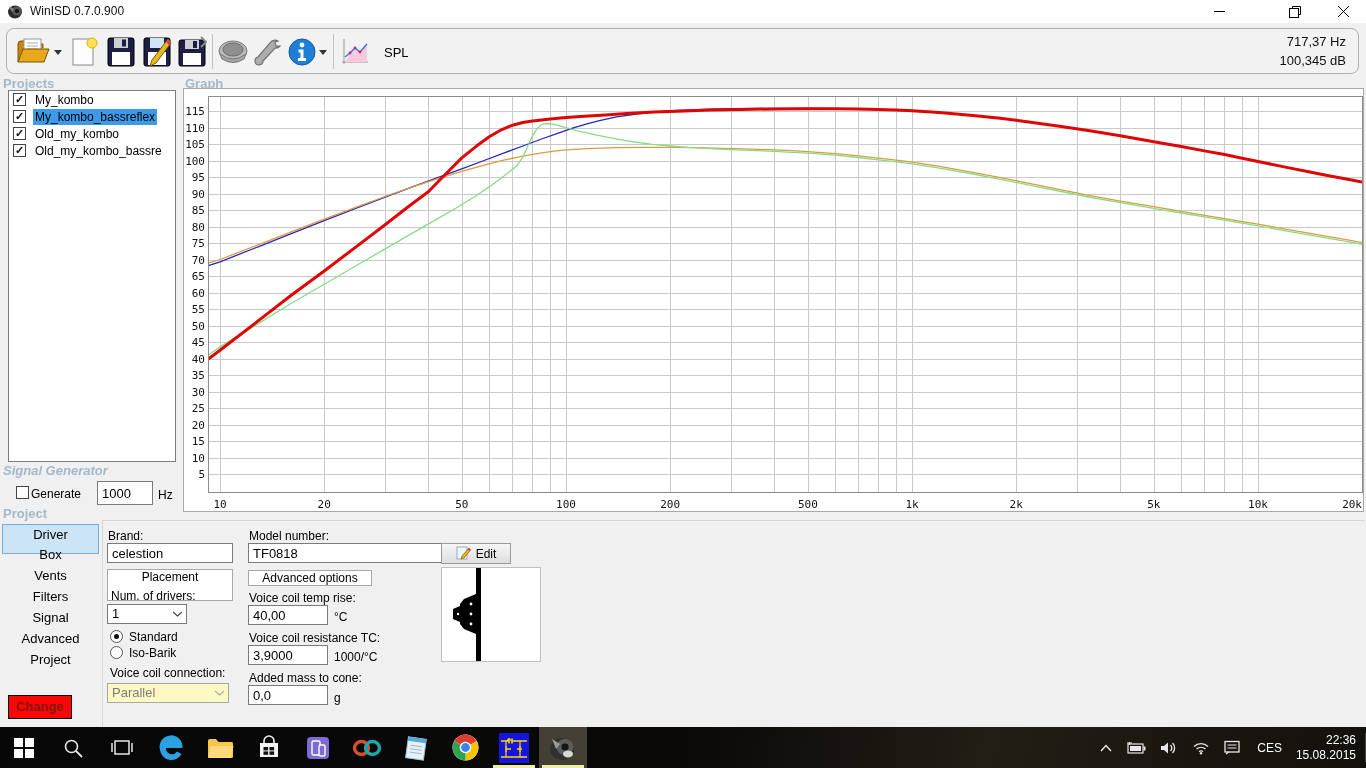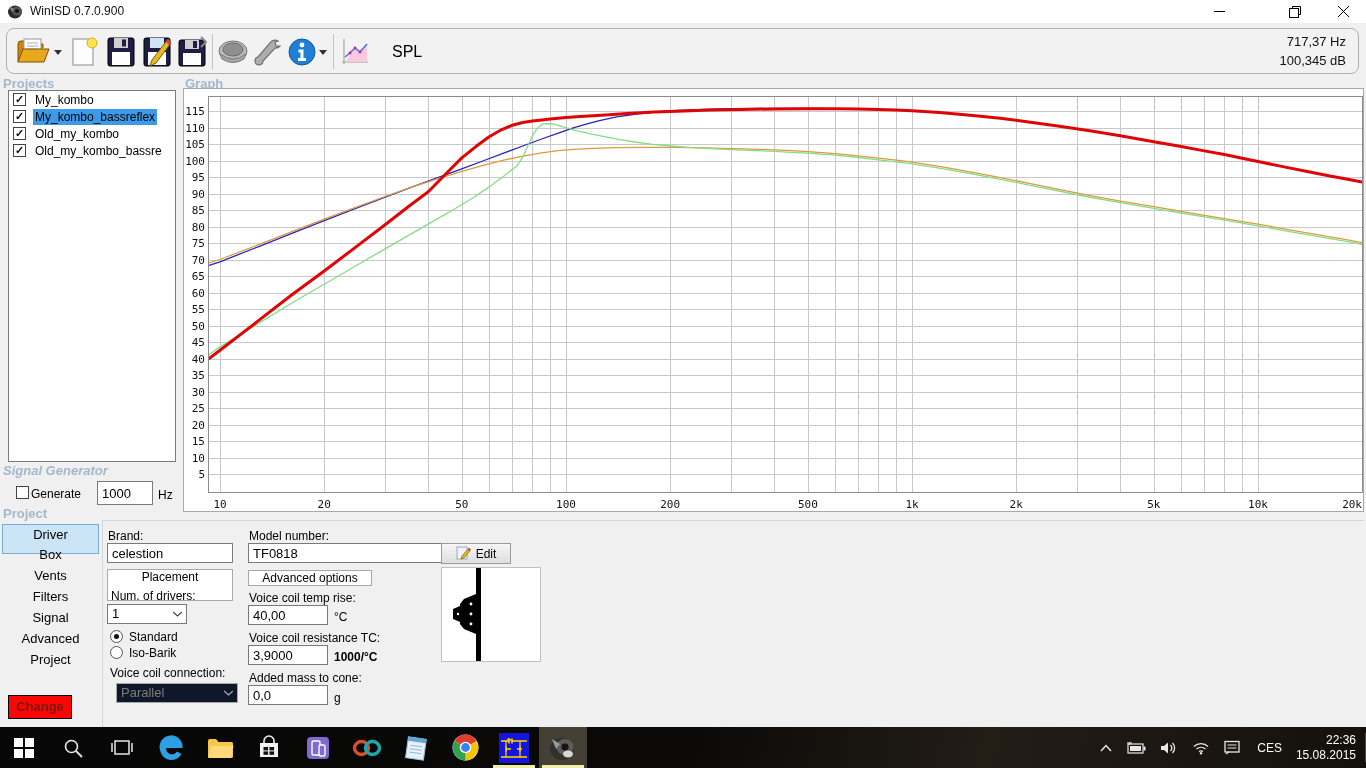--- a/index.html
+++ b/index.html
@@ -14,21 +14,21 @@
   .win-ctrl { position:absolute; top:0; width:46px; height:23px; display:flex; align-items:center; justify-content:center; }
   .win-ctrl svg { display:block; }
   .ctrl-min { left:1196px; } .ctrl-max { left:1272px; } .ctrl-close { left:1320px; }
 
   
   .toolbar { position:absolute; left:0; top:23px; width:1366px; height:55px; background:#f0f0f0; }
   .toolbar-box { position:absolute; left:6px; top:5px; width:1353px; height:46px; border:1px solid #b0b0b0; border-radius:8px; background:#f2f2f2; }
   .tbtn { position:absolute; top:4px; height:38px; display:flex; align-items:center; justify-content:center; }
   .tsep { position:absolute; top:5px; width:1px; height:35px; background:#c2c2c2; }
   .drop-arrow { width:0; height:0; border-left:4px solid transparent; border-right:4px solid transparent; border-top:5px solid #333; margin-left:3px; }
-  .spl-label { font-size:16px; color:#000; margin-left:22px; }
+  .spl-label { font-size:13px; color:#000; margin-left:14px; }
   .readouts { position:absolute; right:12px; top:3px; text-align:right; font-size:13px; line-height:19px; color:#111; }
 
   
   .phead { position:absolute; font-size:13px; font-weight:bold; color:#a3b8cb; }
 
   
   .projects-box { position:absolute; left:8px; top:90px; width:168px; height:372px; background:#fff; border:1px solid #7a7a7a; overflow:hidden; }
   .proj-item { position:relative; height:17px; display:flex; align-items:center; }
   .chk { width:13px; height:13px; border:1px solid #444; background:#fff; margin-left:4px; flex:0 0 13px;
          font-size:11px; line-height:11px; text-align:center; color:#111; font-weight:bold; }
@@ -51,21 +51,21 @@
   .change-btn { position:absolute; left:8px; top:695px; width:64px; height:24px; background:#fb0505; border:1px solid #000;
                 color:#7e180c; font-weight:bold; font-size:13px; text-align:center; line-height:22px; }
 
   
   .form-frame { position:absolute; left:102px; top:520px; width:1262px; height:207px; border-top:1px solid #d6d6d6; border-left:1px solid #d6d6d6; }
   .lbl { position:absolute; font-size:12px; color:#000; white-space:nowrap; }
   .inp { position:absolute; border:1px solid #7a7a7a; background:#fff; font-size:13px; font-family:"Liberation Sans",sans-serif; padding:1px 4px; }
   .btn-flat { position:absolute; background:#fff; border:1px solid #a8a8a8; font-size:12px; text-align:center; }
   .combo { position:absolute; border:1px solid #7a7a7a; background:#fff; font-size:13px; padding:1px 4px; }
   .combo .chev { position:absolute; right:4px; top:6px; }
-  .combo.disabled { background:#0f172a; color:#7d7d7d; border-color:#a8a8a8;margin-left:9px; }
+  .combo.disabled { background:#fef9c3; color:#7d7d7d; border-color:#a8a8a8; }
   .radio { position:absolute; width:13px; height:13px; border:1px solid #555; border-radius:50%; background:#fff; }
   .radio.sel::after { content:""; position:absolute; left:3px; top:3px; width:5px; height:5px; border-radius:50%; background:#111; }
   .edit-btn { position:absolute; left:441px; top:543px; width:70px; height:21px; background:linear-gradient(#f6f6f6,#dedede);
               border:1px solid #9a9a9a; display:flex; align-items:center; justify-content:center; gap:5px; font-size:12px; }
   .pic-box { position:absolute; left:441px; top:567px; width:100px; height:95px; background:#fff; border:1px solid #c0c0c0; }
 
   
   .taskbar { position:absolute; left:0; top:727px; width:1366px; height:41px;
              background:linear-gradient(100deg,#070707 0%,#0a0908 50%,#221d15 72%,#14100b 100%); }
   .wallpaper-text { position:absolute; left:572px; top:10px; font-size:19px; letter-spacing:11px; color:#322d26; z-index:0; white-space:nowrap; }
@@ -387,21 +387,21 @@
     <span>Edit</span>
   </div>
   <div class="btn-flat" style="left:248px; top:570px; width:124px; height:16px; line-height:14px;">Advanced options</div>
 
   <span class="lbl" style="left:249px; top:591px;">Voice coil temp rise:</span>
   <input class="inp" style="left: 248px; top: 605px; width: 80px; height: 20px;" value="40,00">
   <span class="lbl" style="left:334px; top:610px;">°C</span>
 
   <span class="lbl" style="left:249px; top:631px;">Voice coil resistance TC:</span>
   <input class="inp" style="left: 248px; top: 645px; width: 80px; height: 20px;" value="3,9000">
-  <span class="lbl" style="left:334px; top:650px;font-weight:bold;">1000/°C</span>
+  <span class="lbl" style="left:334px; top:650px;">1000/°C</span>
 
   <span class="lbl" style="left:249px; top:671px;">Added mass to cone:</span>
   <input class="inp" style="left: 248px; top: 685px; width: 80px; height: 20px;" value="0,0">
   <span class="lbl" style="left:334px; top:691px;">g</span>
 
   <div class="pic-box">
     <svg width="98" height="93" viewBox="0 0 98 93">
       <rect x="34" y="0" width="5" height="93" fill="#000"></rect>
       <polygon points="34,26 22,31 18,36 18,56 22,61 34,66" fill="#000"></polygon>
       <polygon points="18,38 11,41 11,51 18,54" fill="#000"></polygon>

